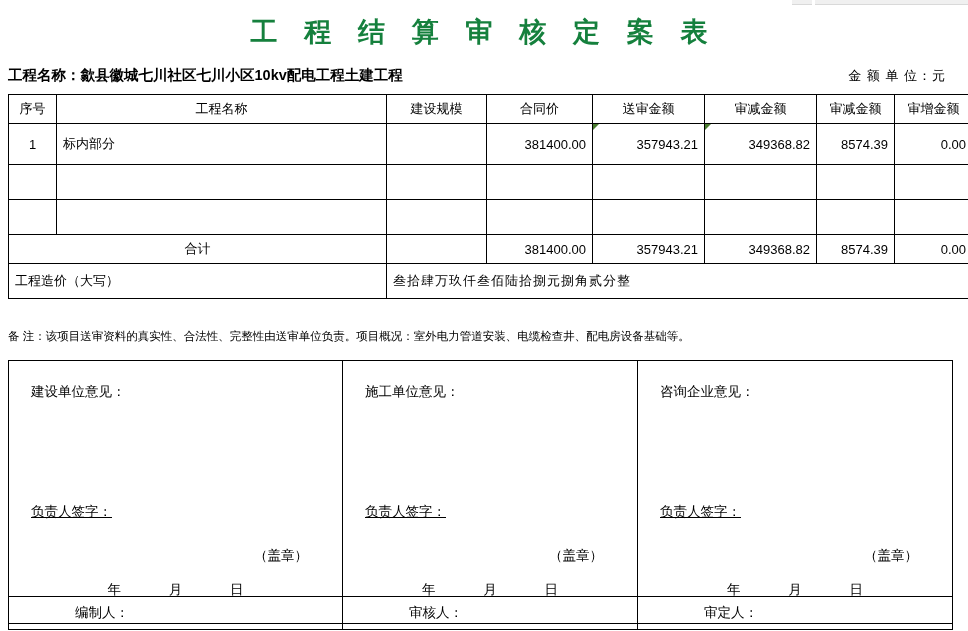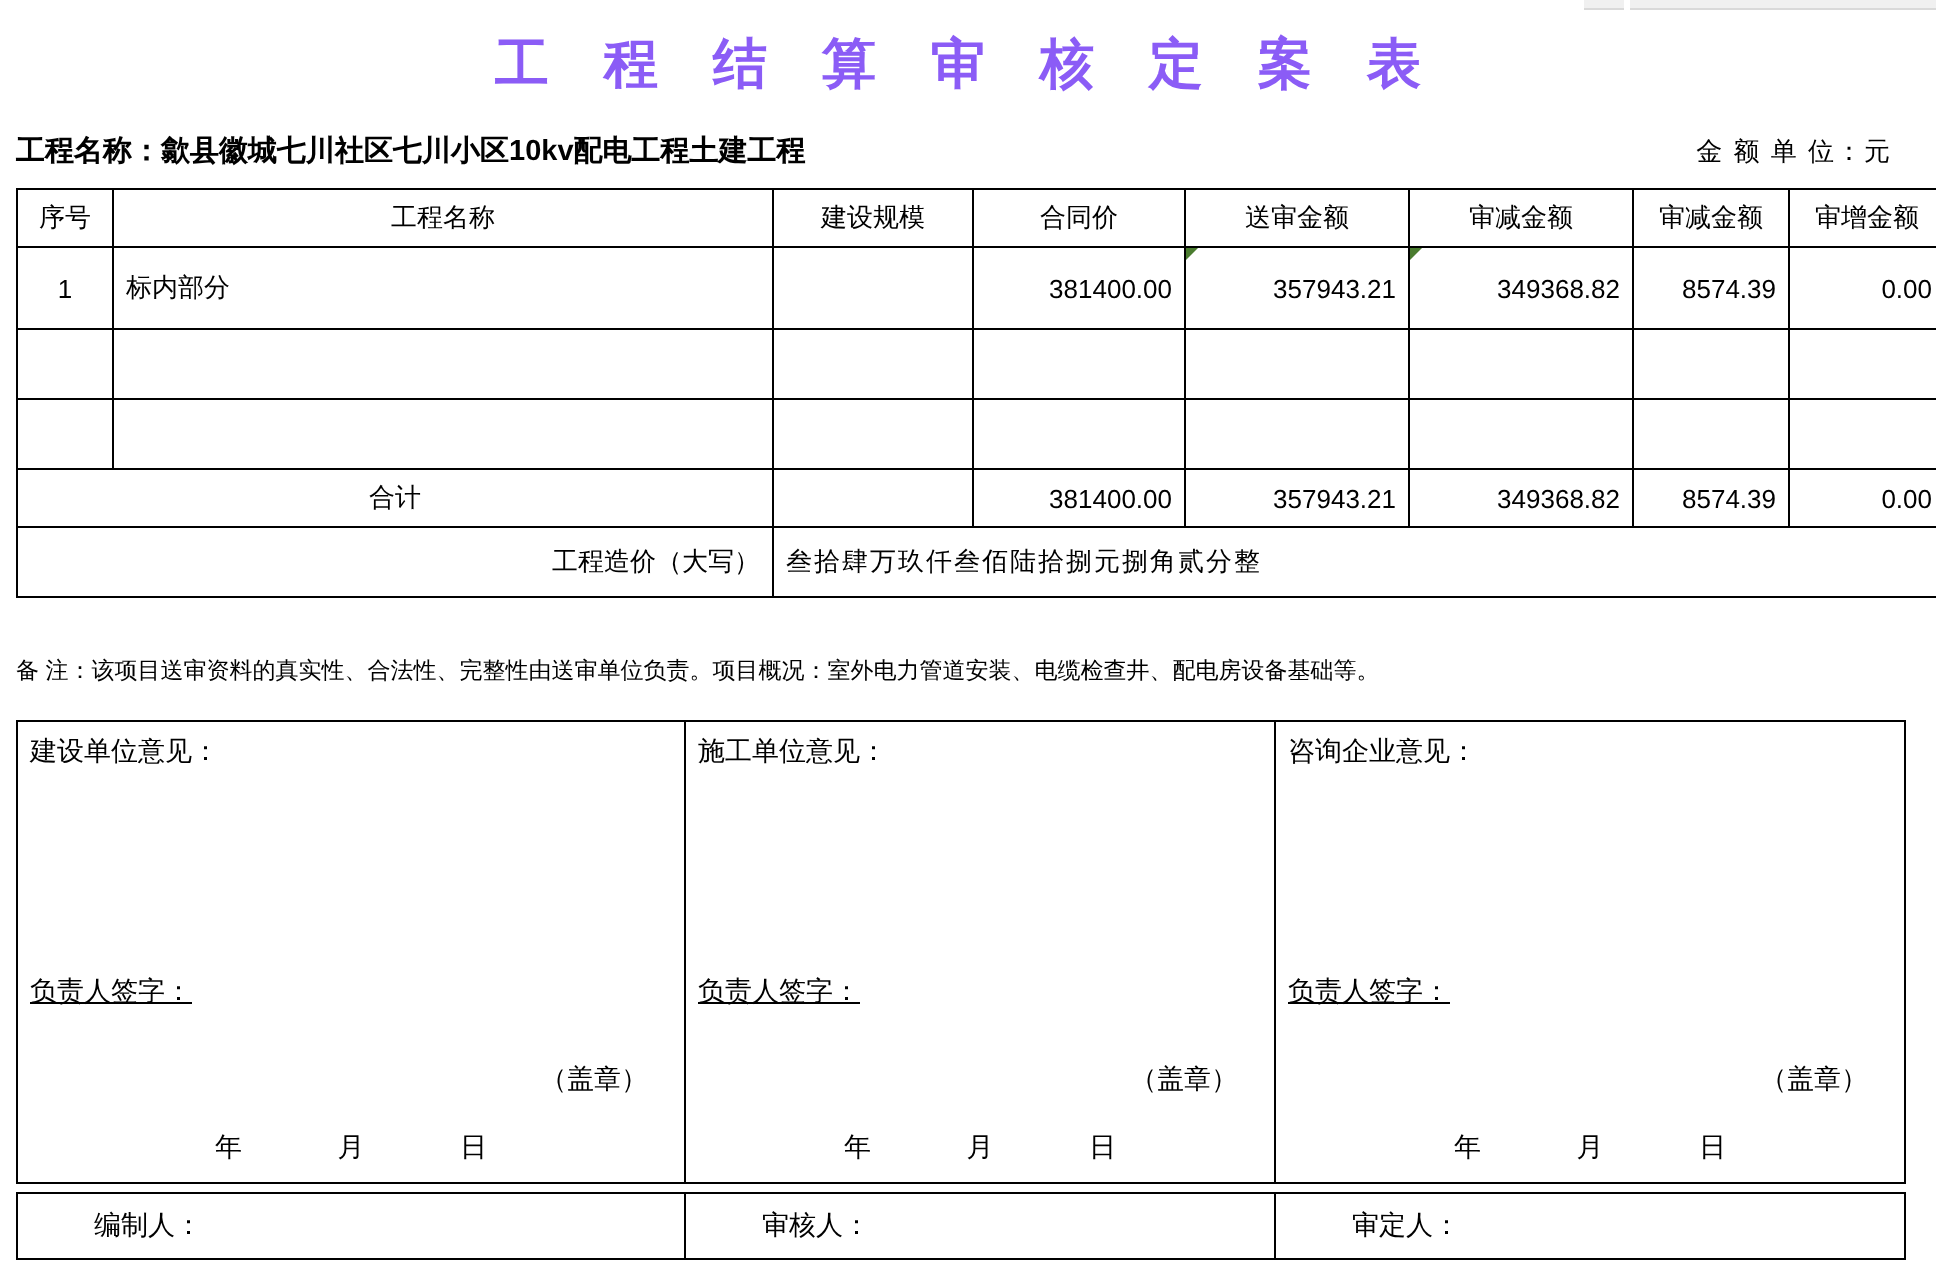--- a/index.html
+++ b/index.html
@@ -32,25 +32,25 @@
   }
   .edge-mark.a { left: 792px; width: 20px; }
   .edge-mark.b { left: 815px; width: 153px; }
 
   .doc-title {
     position: absolute;
     left: 0;
     top: 14px;
     width: 968px;
     text-align: center;
-    font-family: Liberation Sans, sans-serif;
+    font-family: Liberation Serif, serif;
     font-weight: bold;
     font-size: 27px;
     letter-spacing: 10px;
-    color: #8b5cf6;
+    color: #15803d;
   }
 
   .header-row {
     position: absolute;
     left: 8px;
     top: 66px;
     width: 950px;
     height: 22px;
   }
   .project-name {
@@ -95,21 +95,21 @@
   .r-money { text-align: right; padding-right: 8px; }
   .row-data td { height: 40px; }
   .row-blank td { height: 34px; }
   .row-total td { height: 28px; margin-left: 27px; }
   .row-capital td {
     height: 34px;
     font-weight: bold;
     font-size: 15px;
   }
   .capital-label {
-    text-align: right;
+    text-align: left;
     font-weight: normal;
     font-size: 13.5px;
     margin-left: 32px;
   }
   .capital-value {
     text-align: left;
     padding-left: 10px;
     letter-spacing: 1px;
   }
   .total-label {
@@ -142,21 +142,21 @@
     left: 8px;
     top: 360px;
     width: 944px;
     border-collapse: collapse;
     table-layout: fixed;
     font-size: 13px;
   }
   table.opinions td {
     border: 1px solid #000;
     vertical-align: top;
-    padding: 0;
+    padding: 16px;
   }
   .op-cell {
     position: relative;
     height: 230px;
   }
   .op-title {
     position: absolute;
     left: 6px;
     top: 6px;
     font-size: 13.5px;
@@ -189,21 +189,21 @@
     left: 8px;
     top: 596px;
     width: 944px;
     border-collapse: collapse;
     table-layout: fixed;
     font-size: 13px;
   }
   table.footer td {
     border: 1px solid #000;
     height: 30px;
-    padding-left: 38px;
+    padding-left: 66px;
     font-size: 13.5px;
     vertical-align: middle;
   }
 </style>
 </head>
 <body>
 
 <div class="page">
 
   <div class="edge-mark a"></div>

